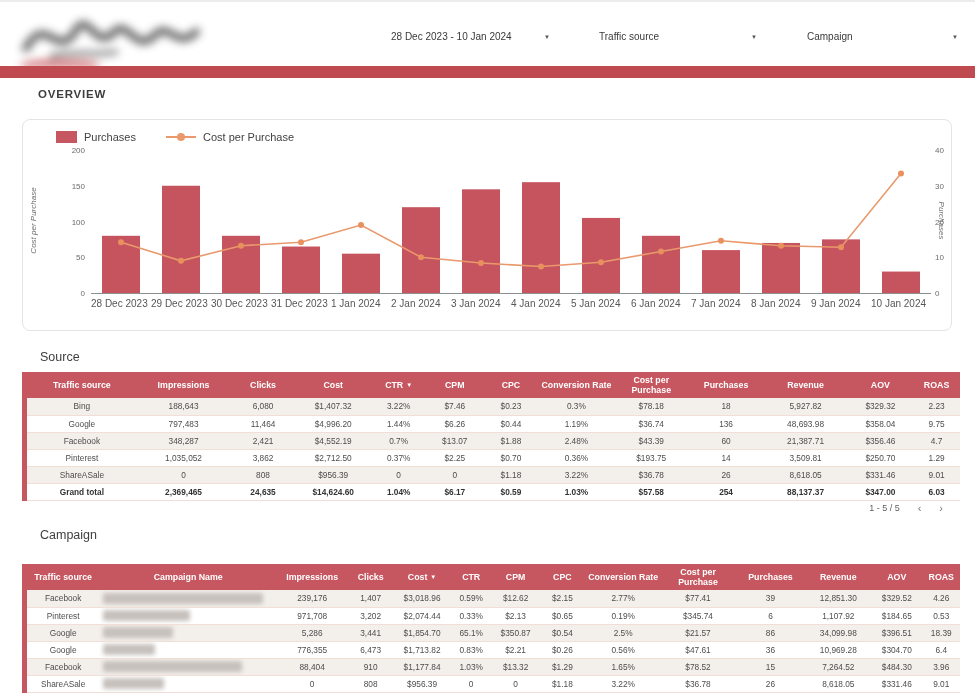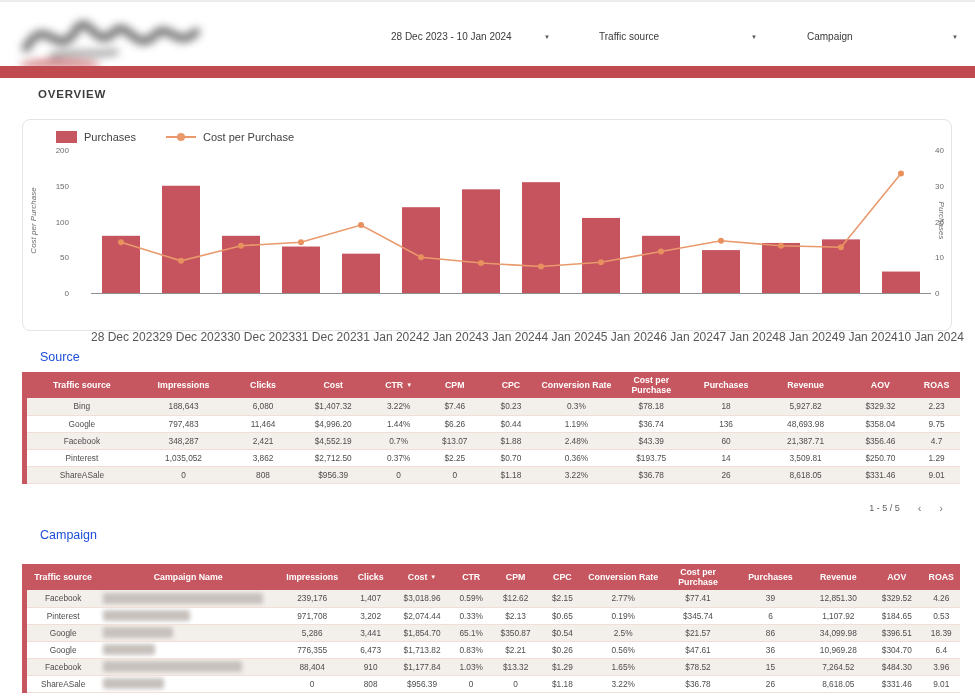--- a/index.html
+++ b/index.html
@@ -22,30 +22,30 @@
   .legend { position:absolute; left:33px; top:11px; display:flex; align-items:center; gap:30px; font-size:11px; color:#424242; }
   .legend-item { display:flex; align-items:center; gap:7px; }
   .legend-swatch { width:21px; height:12px; background:var(--accent,#c5545e); }
   .legend-line { position:relative; width:30px; height:10px; }
   .legend-line .ln { position:absolute; left:0; right:0; top:4px; height:2px; background:var(--orange,#e9996c); }
   .legend-line .dot { position:absolute; left:11px; top:1px; width:8px; height:8px; border-radius:50%; background:var(--orange,#e9996c); }
   .plot { position:absolute; left:68px; top:30px; width:840px; height:144px; }
   .y-axis { position:absolute; top:30px; height:144px; font-size:8px; color:#6b6b6b; }
   .y-axis div { position:absolute; transform:translateY(4px); }
   .y-left { left:30px; width:32px; text-align:right; }
-  .y-left div { right:16px; }
+  .y-left div { right:0; }
   .y-right { left:912px; width:26px; text-align:left; }
   .axis-title { position:absolute; font-size:8px; font-style:italic; color:#6e6e6e; width:140px; text-align:center; white-space:nowrap; }
   .axis-title.left  { left:-60px; top:96px; transform:rotate(-90deg); }
   .axis-title.right { left:848px; top:96px; transform:rotate(90deg); }
   .x-labels { position:absolute; left:68px; top:178px; width:840px; display:flex; }
-  .x-labels span { flex:1; text-align:left; font-size:12px; color:#565656; white-space:nowrap;margin-top:32px; }
+  .x-labels span { flex:1; text-align:left; font-size:10px; color:#565656; white-space:nowrap; }
   .x-axis-title { position:absolute; left:68px; top:193px; width:840px; text-align:center; font-size:8px; font-style:italic; color:#6e6e6e; }
   
-  .section-heading { position:absolute; font-size:12.5px; color:#1d4ed8; }
+  .section-heading { position:absolute; font-size:12.5px; color:#404040; }
   .annotation { position:absolute; top:344px; right:14px; font-size:9.5px; color:#4a4a4a; }
   
   table.data-table { position:absolute; left:22px; width:938px; border-collapse:collapse; table-layout:fixed; border-left:5px solid var(--accent,#c6565f); }
   table.data-table th {
     background:var(--accent,#c6565f); color:#fff; font-weight:bold; font-size:8.8px;
     padding:3px 2px; text-align:center; line-height:1.15; vertical-align:middle;
   }
   table.data-table td {
     font-size:8.3px; color:#4d4d4d; text-align:center; padding:0 2px;
     height:17px; border-bottom:1px solid #f1ded7; background:#fff; white-space:nowrap; overflow:hidden;
@@ -292,20 +292,35 @@
           <td>0</td>
           <td>0</td>
           <td>$1.18</td>
           <td>3.22%</td>
           <td>$36.78</td>
           <td>26</td>
           <td>8,618.05</td>
           <td>$331.46</td>
           <td>9.01</td>
         </tr>
+        <tr class="total-row">
+          <td>Grand total</td>
+          <td>2,369,465</td>
+          <td>24,635</td>
+          <td>$14,624.60</td>
+          <td>1.04%</td>
+          <td>$6.17</td>
+          <td>$0.59</td>
+          <td>1.03%</td>
+          <td>$57.58</td>
+          <td>254</td>
+          <td>88,137.37</td>
+          <td>$347.00</td>
+          <td>6.03</td>
+        </tr>
       </tbody>
   </table>
 
   <div class="pagination">
     <span>1 - 5 / 5</span>
     <span class="pg-btn">‹</span>
     <span class="pg-btn">›</span>
   </div>
 
   <div class="section-heading" style="left:40px; top:526px;">Campaign</div>

